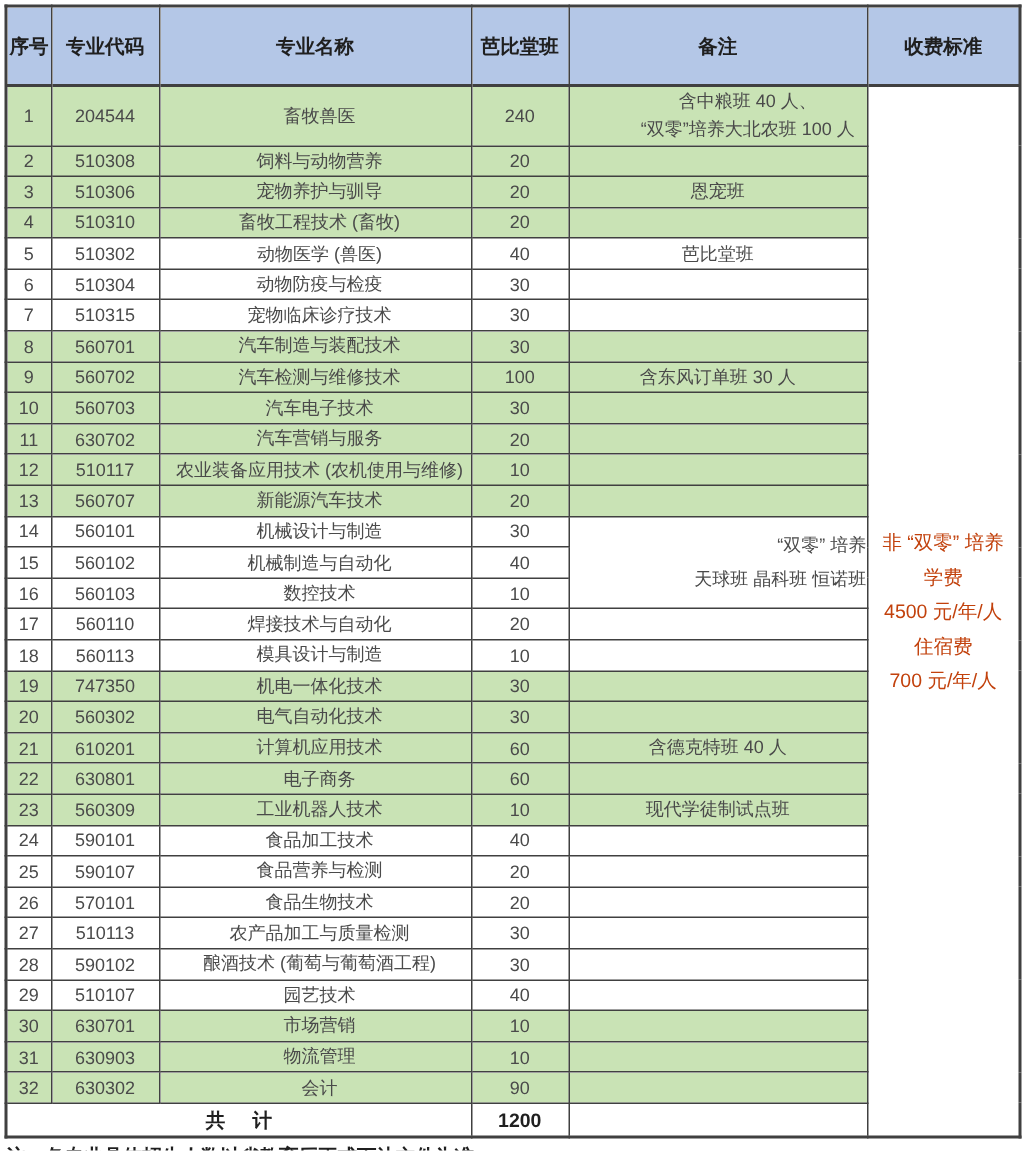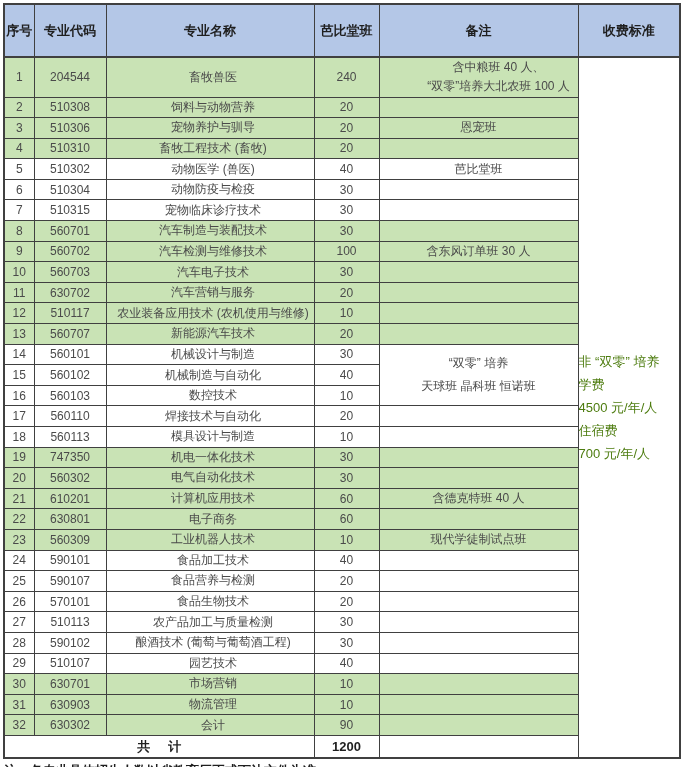--- a/index.html
+++ b/index.html
@@ -33,24 +33,24 @@
     border-bottom:2px solid var(--border);
     text-align:center;
   }
   tbody tr{height:20.6px;}
   tr.row1{height:40px;}
   tr.g td{background:var(--row-green);}
   tr.w td{background:var(--row-white);}
   td.c{text-align:center;}
   td.l{text-align:center;padding-left:6px;}
   td.remark-2l{line-height:19px;padding-left:40px;}
-  td.remark-merged{line-height:23px;background:#fff;}
+  td.remark-merged{line-height:23px;background:#fff;text-align:right;}
   tr.g td.fee, tr.w td.fee{
-    background:#fff;text-align:left;
-    font-size:13px;color:#4d7c0f;line-height:23px;
+    background:#fff;text-align:center;
+    font-size:13px;color:#c2410c;line-height:23px;
   }
   tr.total{height:23px;}
   tr.total td{background:#fff;font-weight:bold;color:var(--strong);font-size:13px;}
   tr.total td.label{text-align:center;white-space:pre;}
   .footnote{
     padding:3px 0 0 1px;
     font-size:13px;font-weight:bold;color:var(--strong);
     white-space:nowrap;
   }
 </style>

